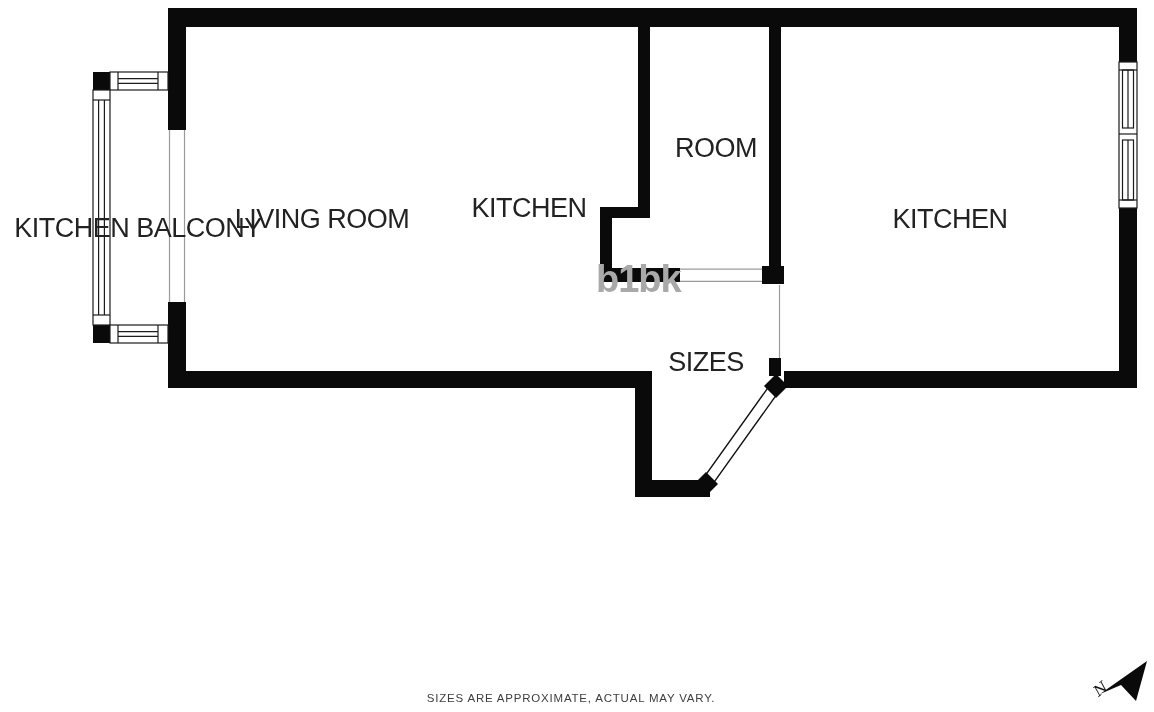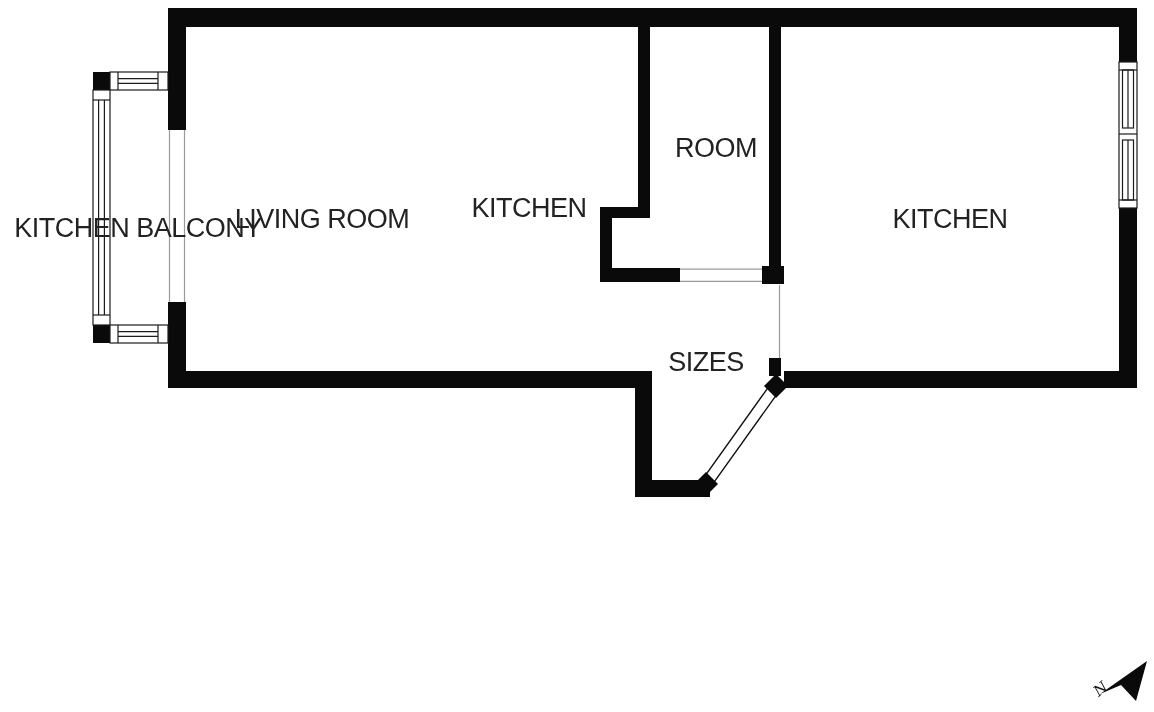--- a/index.html
+++ b/index.html
@@ -135,17 +135,19 @@
     <polygon points="1147,661 1100,694 1121,685 1136,701" fill="#0a0a0a"></polygon>
   </svg>
 
   <div class="room-label lbl-screened-balcony">KITCHEN BALCONY</div>
   <div class="room-label lbl-living-room">LIVING ROOM</div>
   <div class="room-label lbl-kitchen">KITCHEN</div>
   <div class="room-label lbl-bath">ROOM</div>
   <div class="room-label lbl-bedroom">KITCHEN</div>
   <div class="room-label lbl-foyer">SIZES</div>
 
+  <div class="watermark">b1bk</div>
 
   <div class="north-n">N</div>
 
+  <div class="disclaimer">SIZES ARE APPROXIMATE, ACTUAL MAY VARY.</div>
 
 </div>
 
 </body></html>

